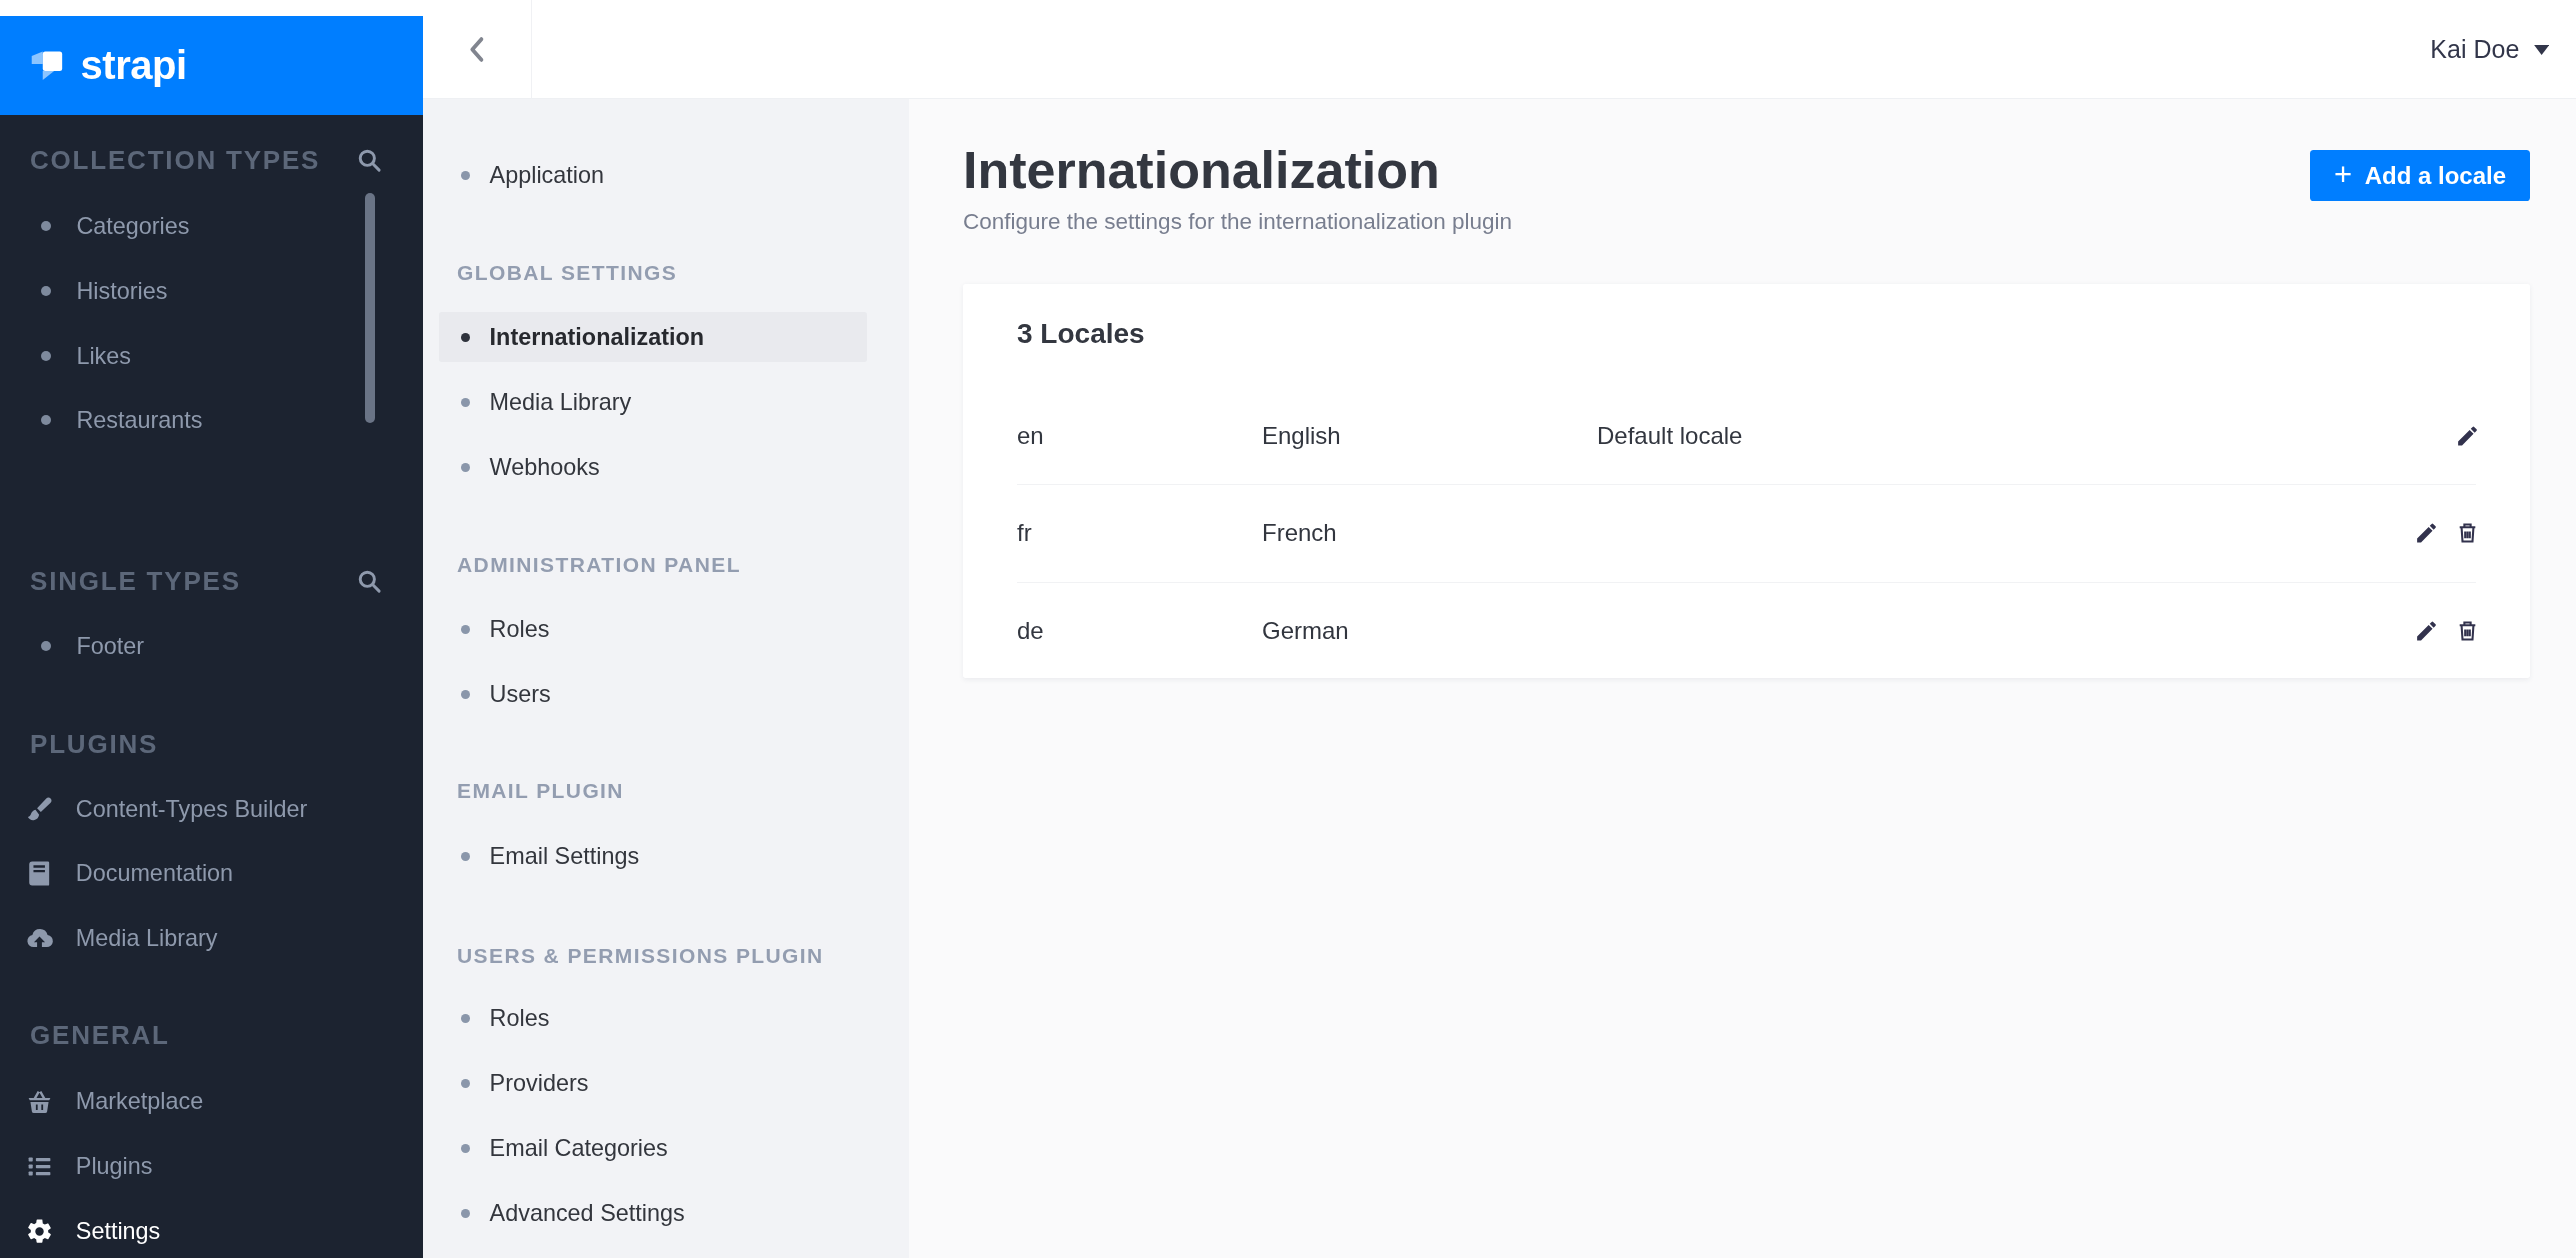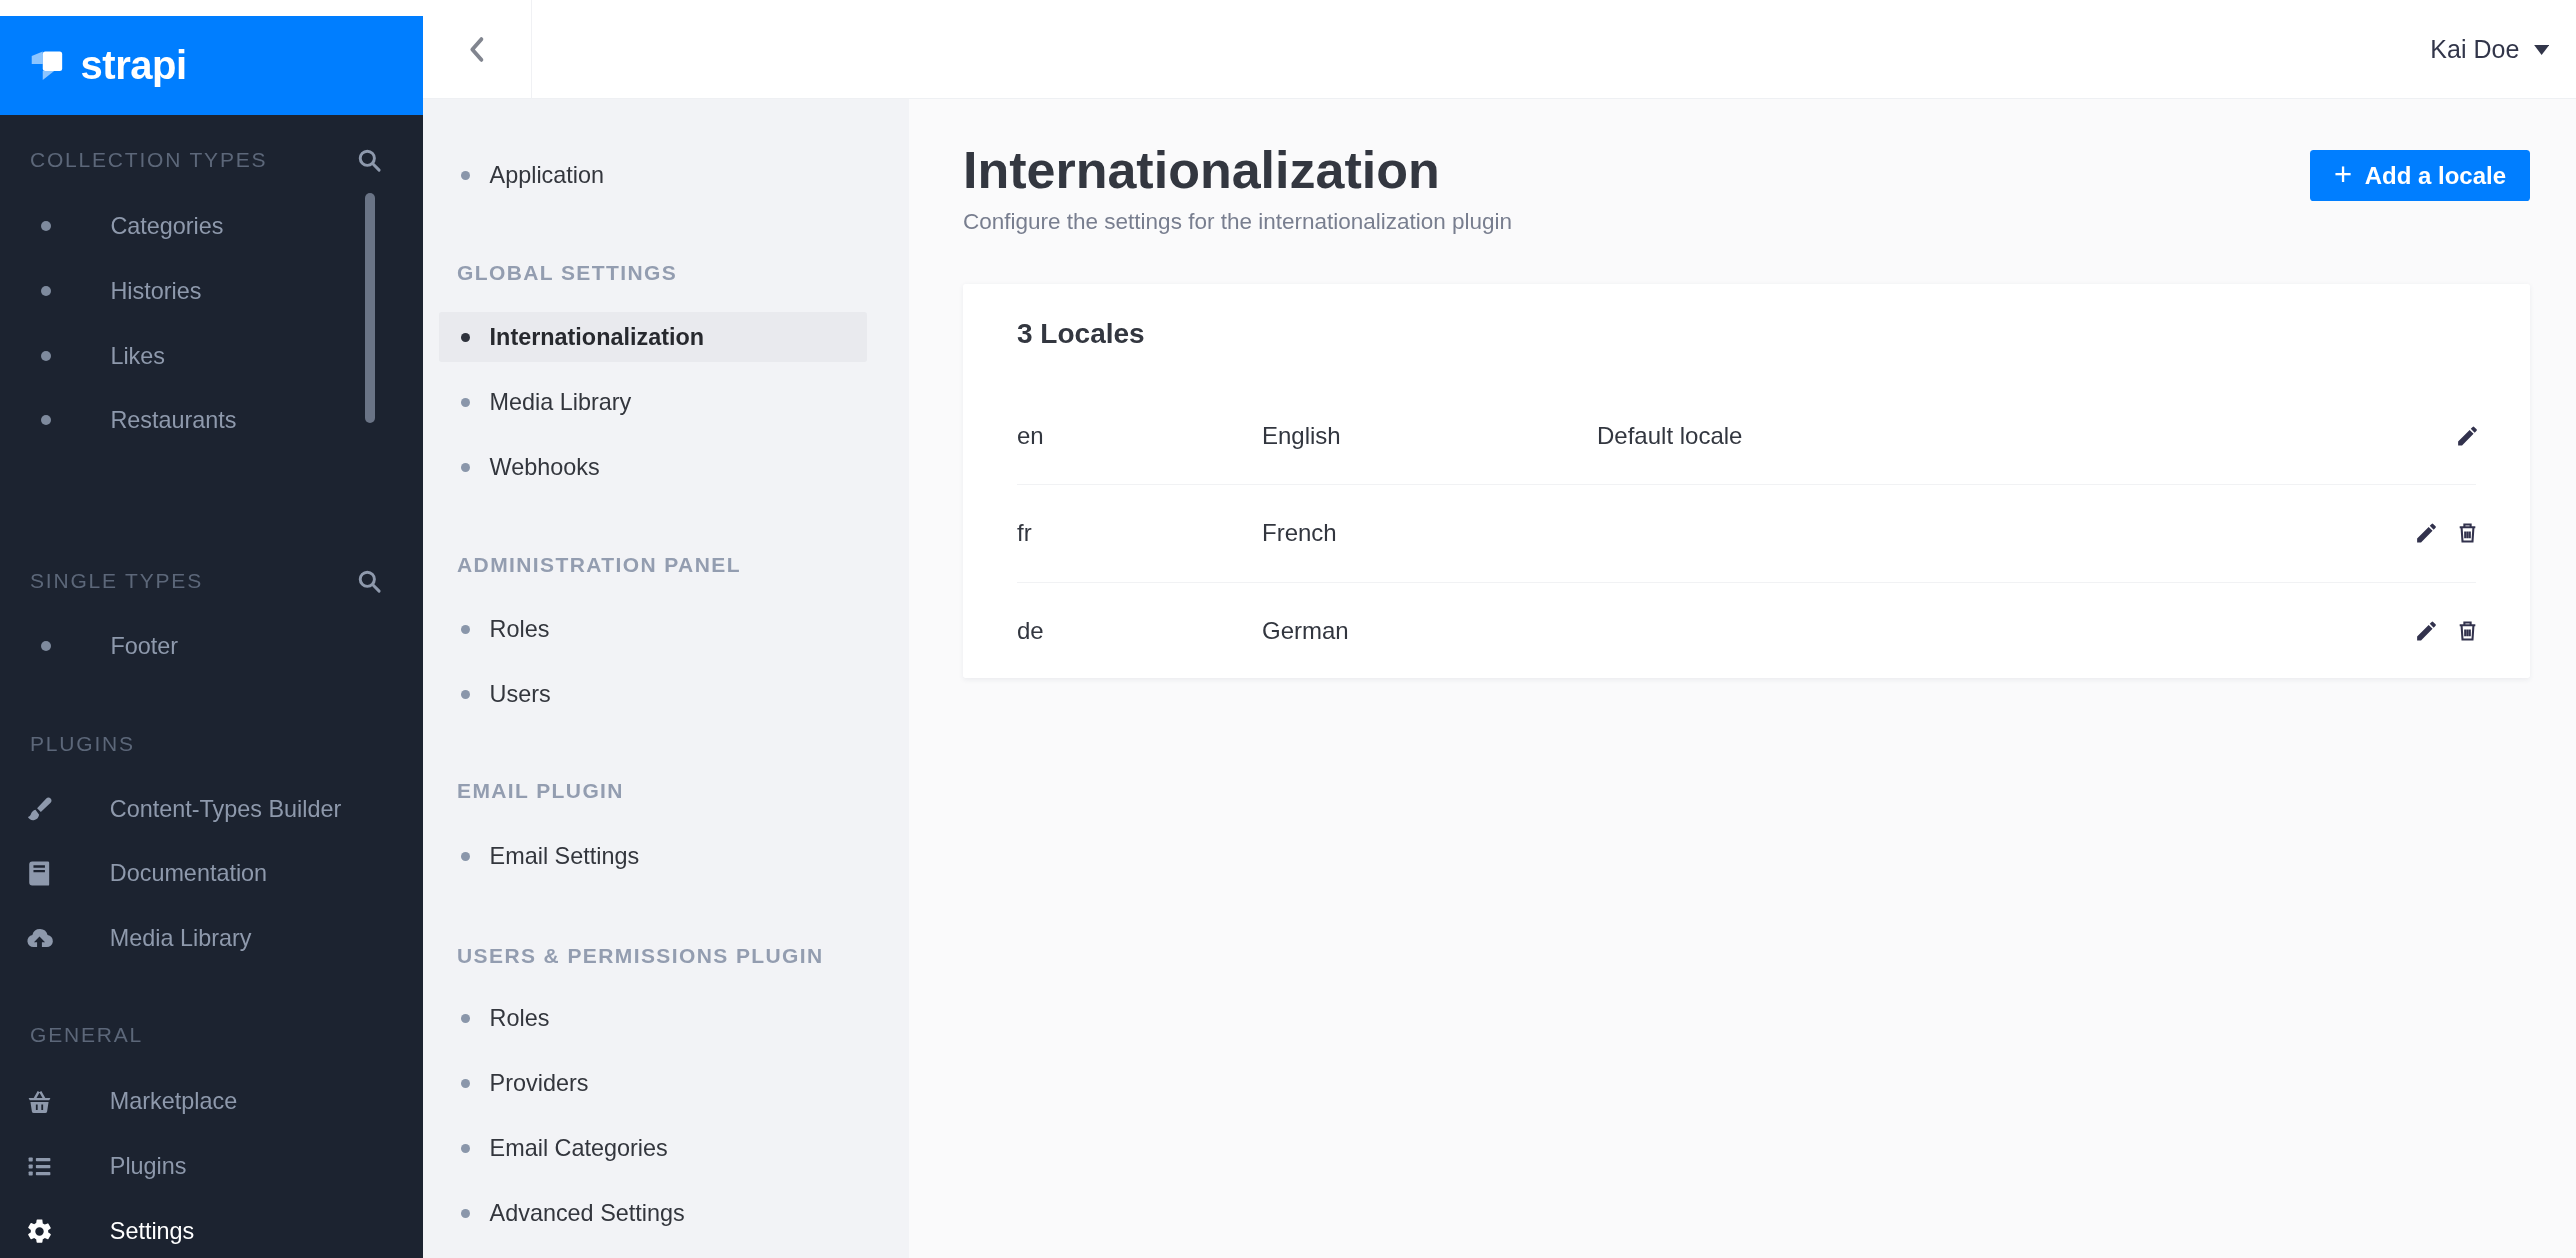--- a/index.html
+++ b/index.html
@@ -5,25 +5,25 @@
   html,body{margin:0;padding:0;background:#ffffff;}
   #root{position:relative;width:2576px;height:1259px;overflow:hidden;
         font-family:"Liberation Sans",sans-serif;-webkit-font-smoothing:antialiased;}
 
   
   .sidebar{position:absolute;left:0;top:16px;width:423px;height:1259px;background:#1c2330;}
   .logo{position:absolute;left:0;top:0;width:423px;height:99px;background:#007eff;
         display:flex;align-items:center;padding-left:27px;box-sizing:border-box;gap:12.6px;}
   .logo-word{color:#fff;font-size:40px;font-weight:700;letter-spacing:-0.5px;}
   .sec-h{position:absolute;left:30px;transform:translateY(-50%);color:#5c6779;
-         font-size:21px;font-weight:400;letter-spacing:1.8px;white-space:nowrap;}
+         font-size:26px;font-weight:700;letter-spacing:1.8px;white-space:nowrap;}
   .search-ic{position:absolute;left:369px;transform:translate(-50%,-50%);width:27px;height:27px;color:#8e99ac;}
   .scrollbar{position:absolute;left:365px;top:177px;width:10px;height:230px;border-radius:5.4px;background:#6a7486;}
   .nav-item{position:absolute;left:18px;width:387px;height:58px;display:flex;align-items:center;
-            color:#8e99ac;font-size:23.4px;cursor:pointer;gap:34px;}
+            color:#8e99ac;font-size:23.4px;cursor:pointer;}
   .nav-item .dot{width:10px;height:10px;border-radius:50%;background:#7e8a9d;margin-left:23.4px;margin-right:25px;flex:0 0 auto;}
   .nav-item .ic{width:29px;height:29px;margin-left:7.2px;margin-right:21.6px;color:#8e99ac;flex:0 0 auto;}
   .nav-item.active{color:#ffffff;font-weight:500;}
   .nav-item.active .ic{color:#ffffff;}
 
   
   .topbar{position:absolute;left:423px;top:0;right:0;height:99px;background:#ffffff;
           border-bottom:0.9px solid #eef0f3;box-sizing:border-box;}
   .backbox{position:absolute;left:423px;top:0;width:109px;height:99px;background:#fff;
            border-right:0.9px solid #f0f1f4;border-bottom:0.9px solid #eef0f3;box-sizing:border-box;

